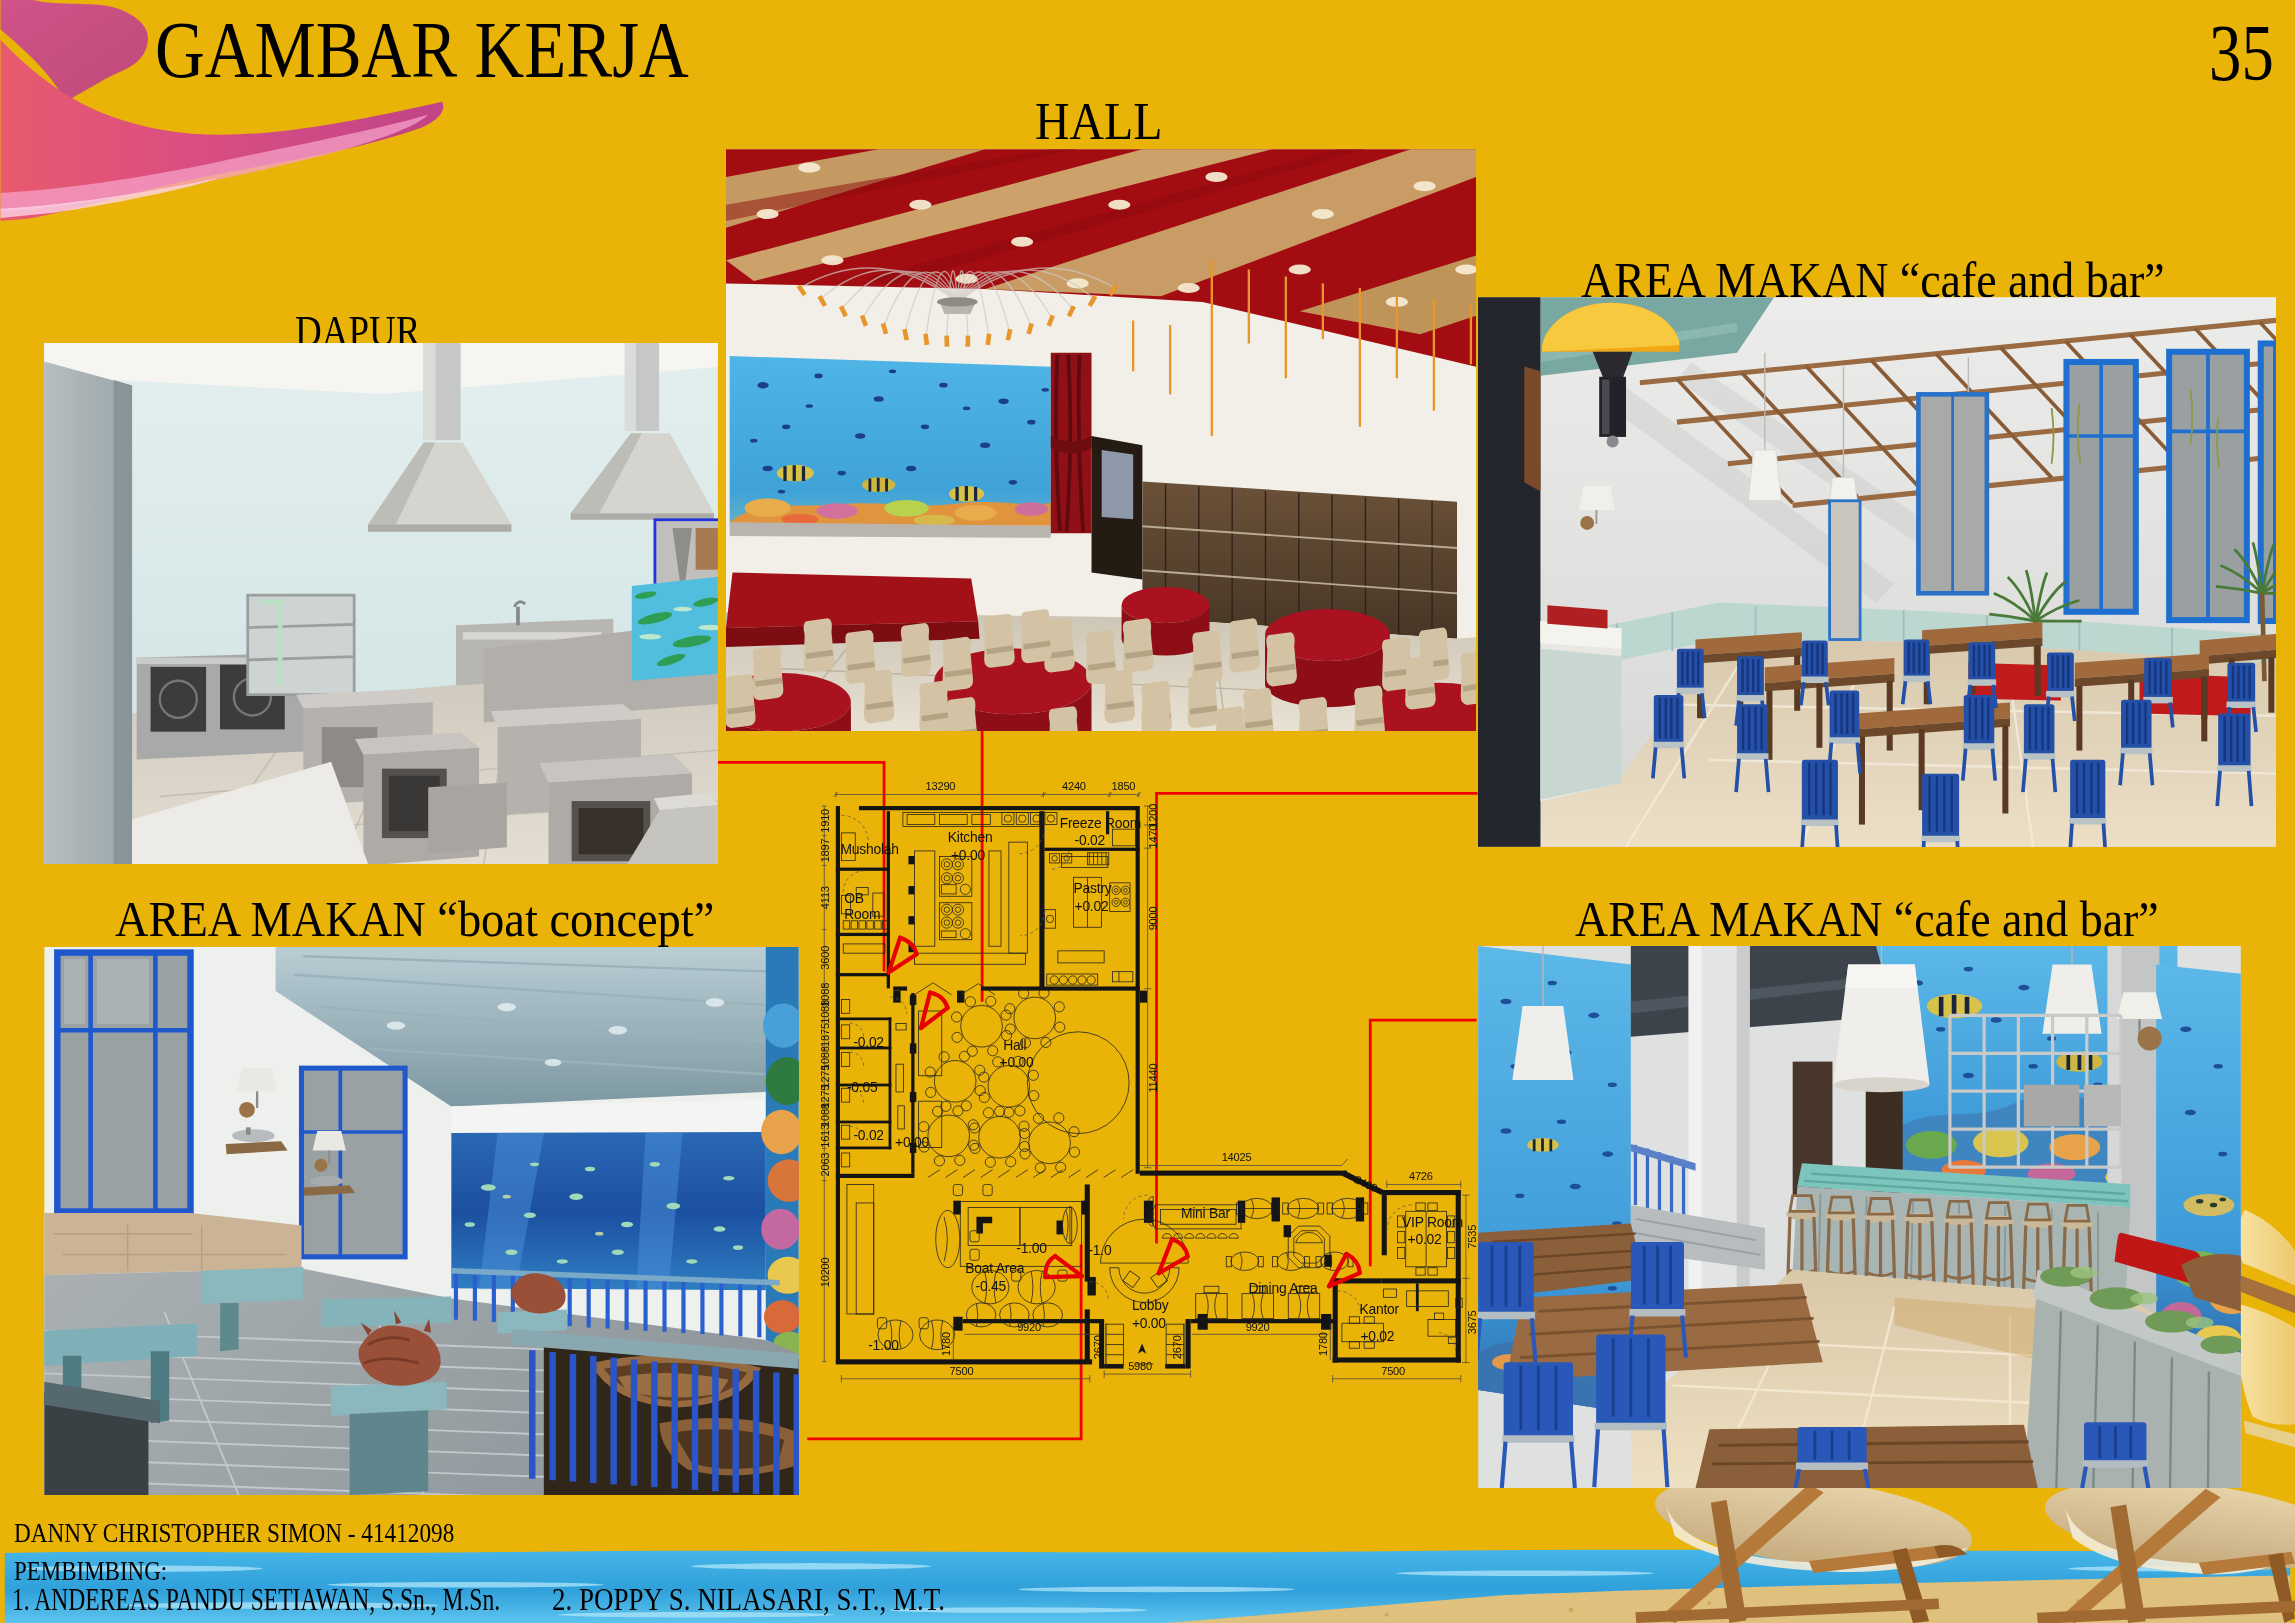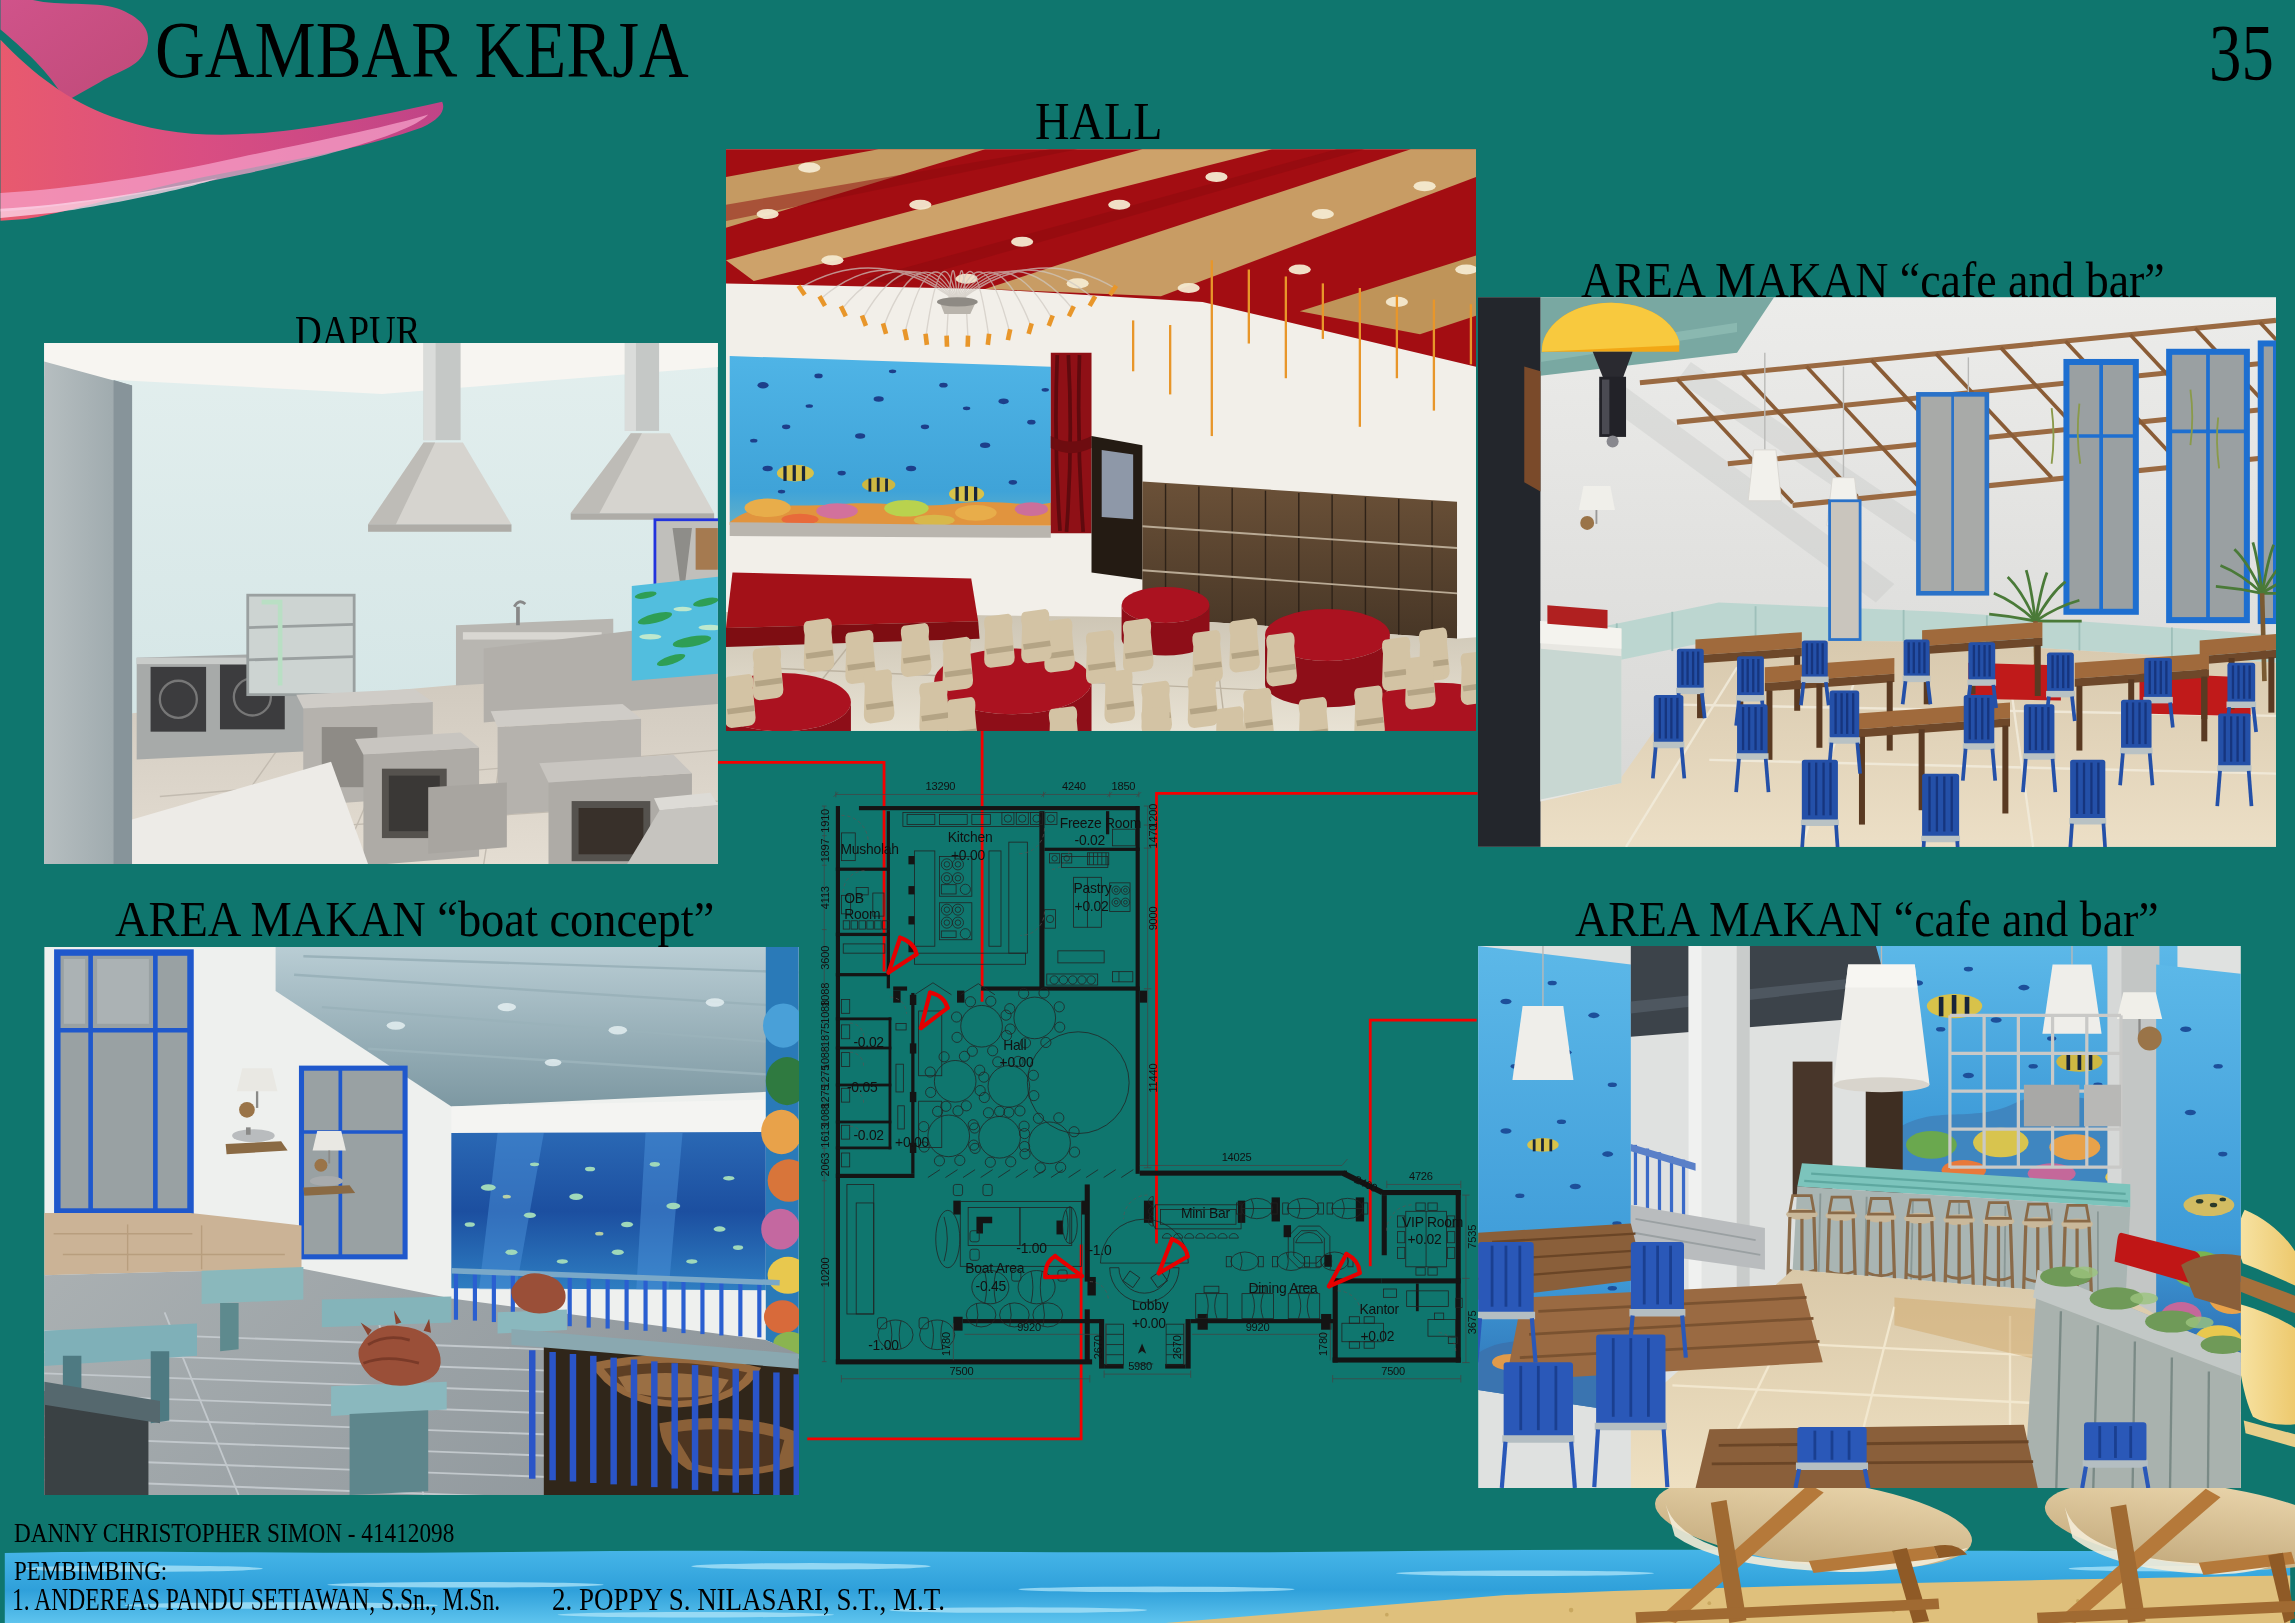--- a/index.html
+++ b/index.html
@@ -1,16 +1,16 @@
 <!DOCTYPE html>
 <html style="font-size:7.4px"><head>
 <meta charset="utf-8">
 <style>
   html,body{margin:0;padding:0;background:#fff;}
-  #page{position:relative;width:2295px;height:1623px;background:#0f766e;overflow:hidden;font-family:"Liberation Serif",serif;}
+  #page{position:relative;width:2295px;height:1623px;background:#eab308;overflow:hidden;font-family:"Liberation Serif",serif;}
   .abs{position:absolute;}
   .ttl{position:absolute;color:#000;white-space:nowrap;line-height:1;}
 </style>
 </head>
 <body>
 <div id="page">
 
 <svg class="abs" style="left:0;top:0" width="463" height="231" viewBox="0 0 1000 500">
   <defs>
     <linearGradient id="pg1" x1="0" y1="0" x2="1" y2="1">

